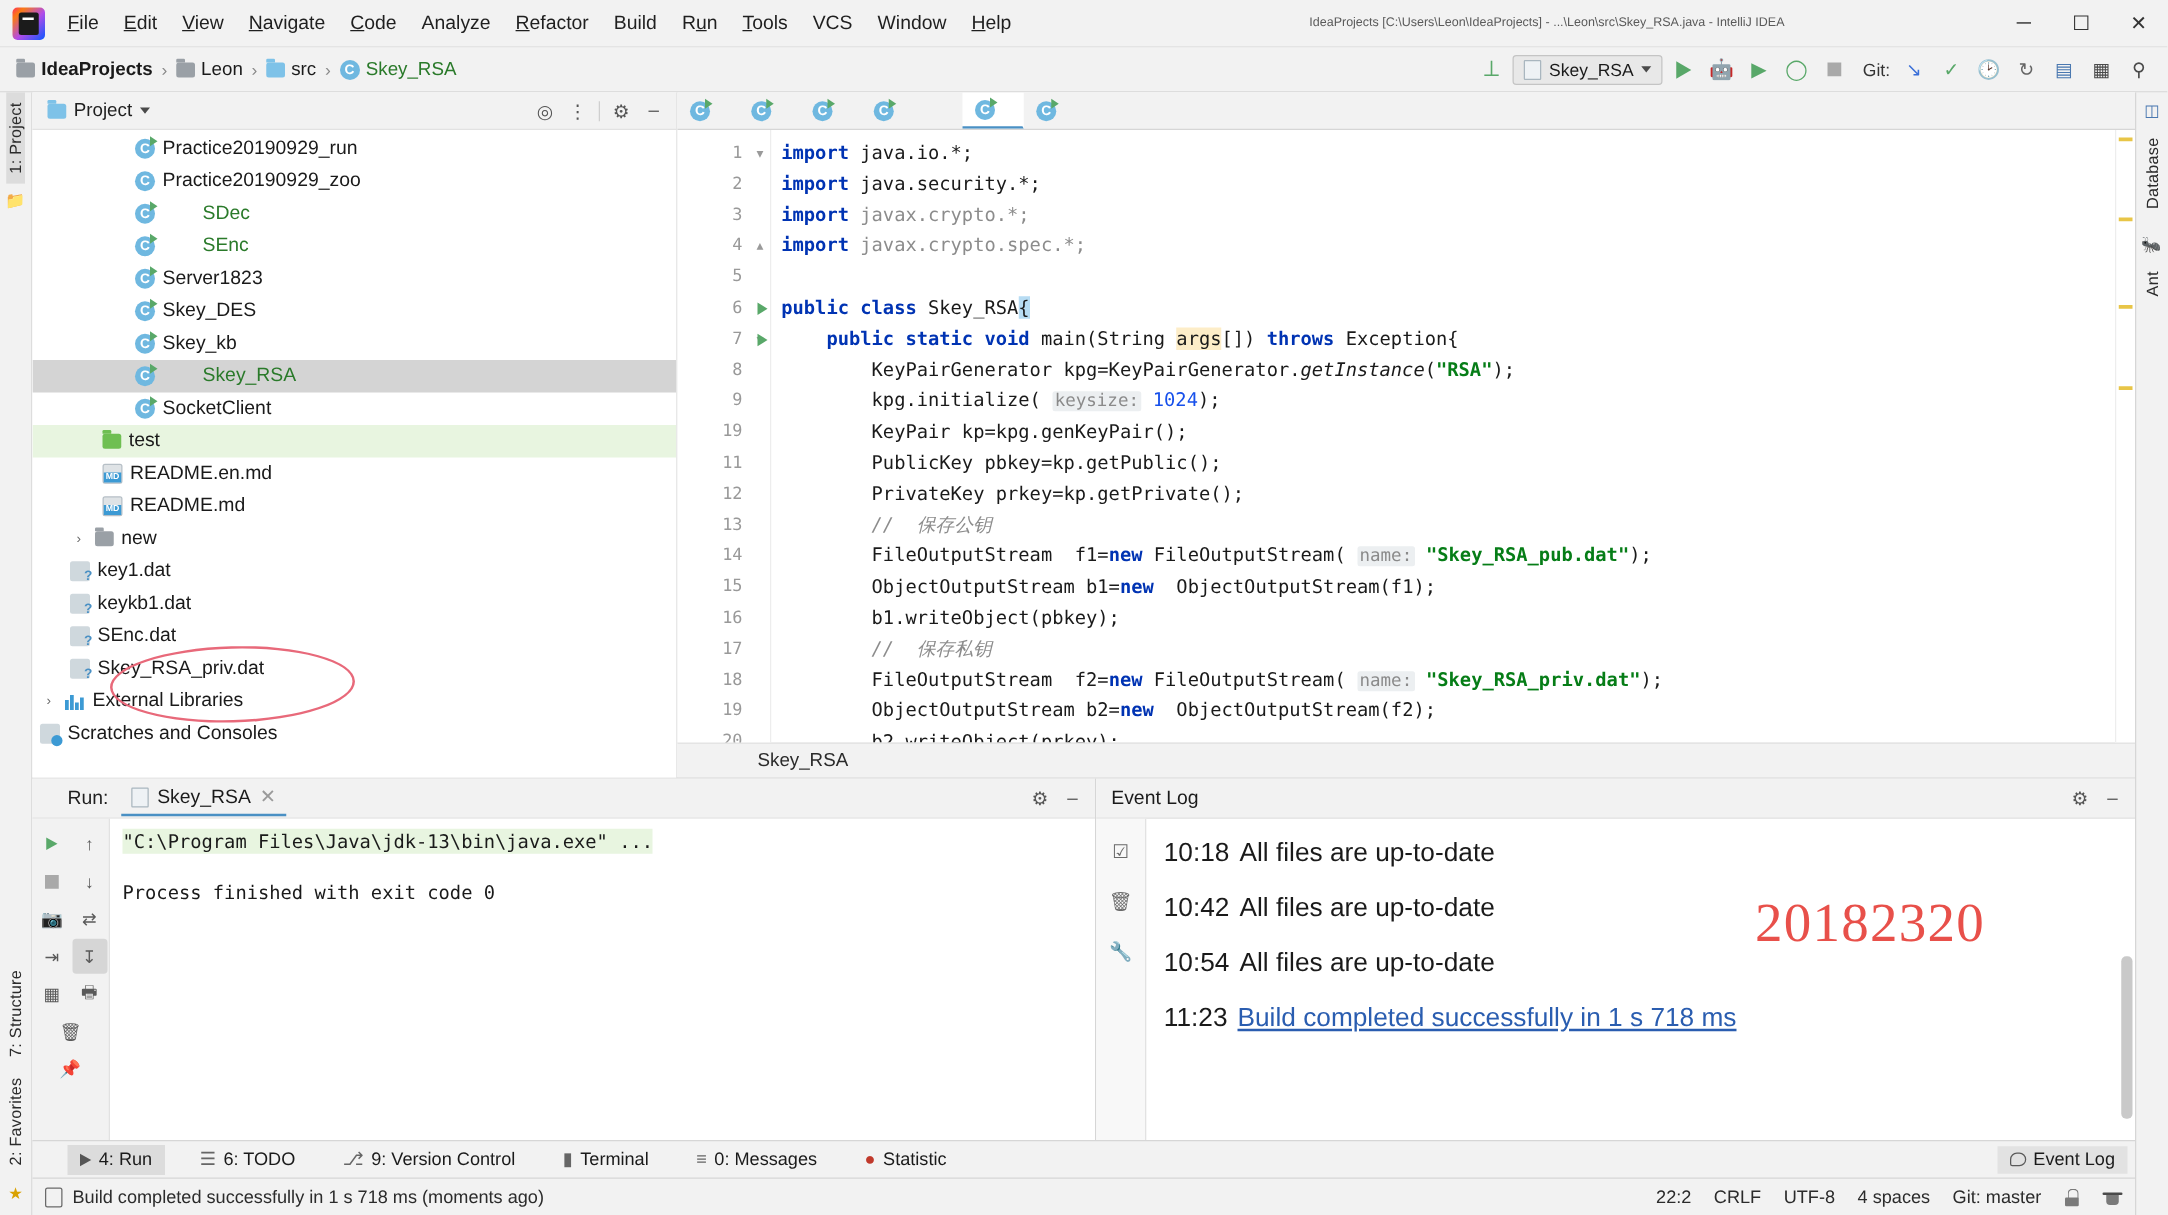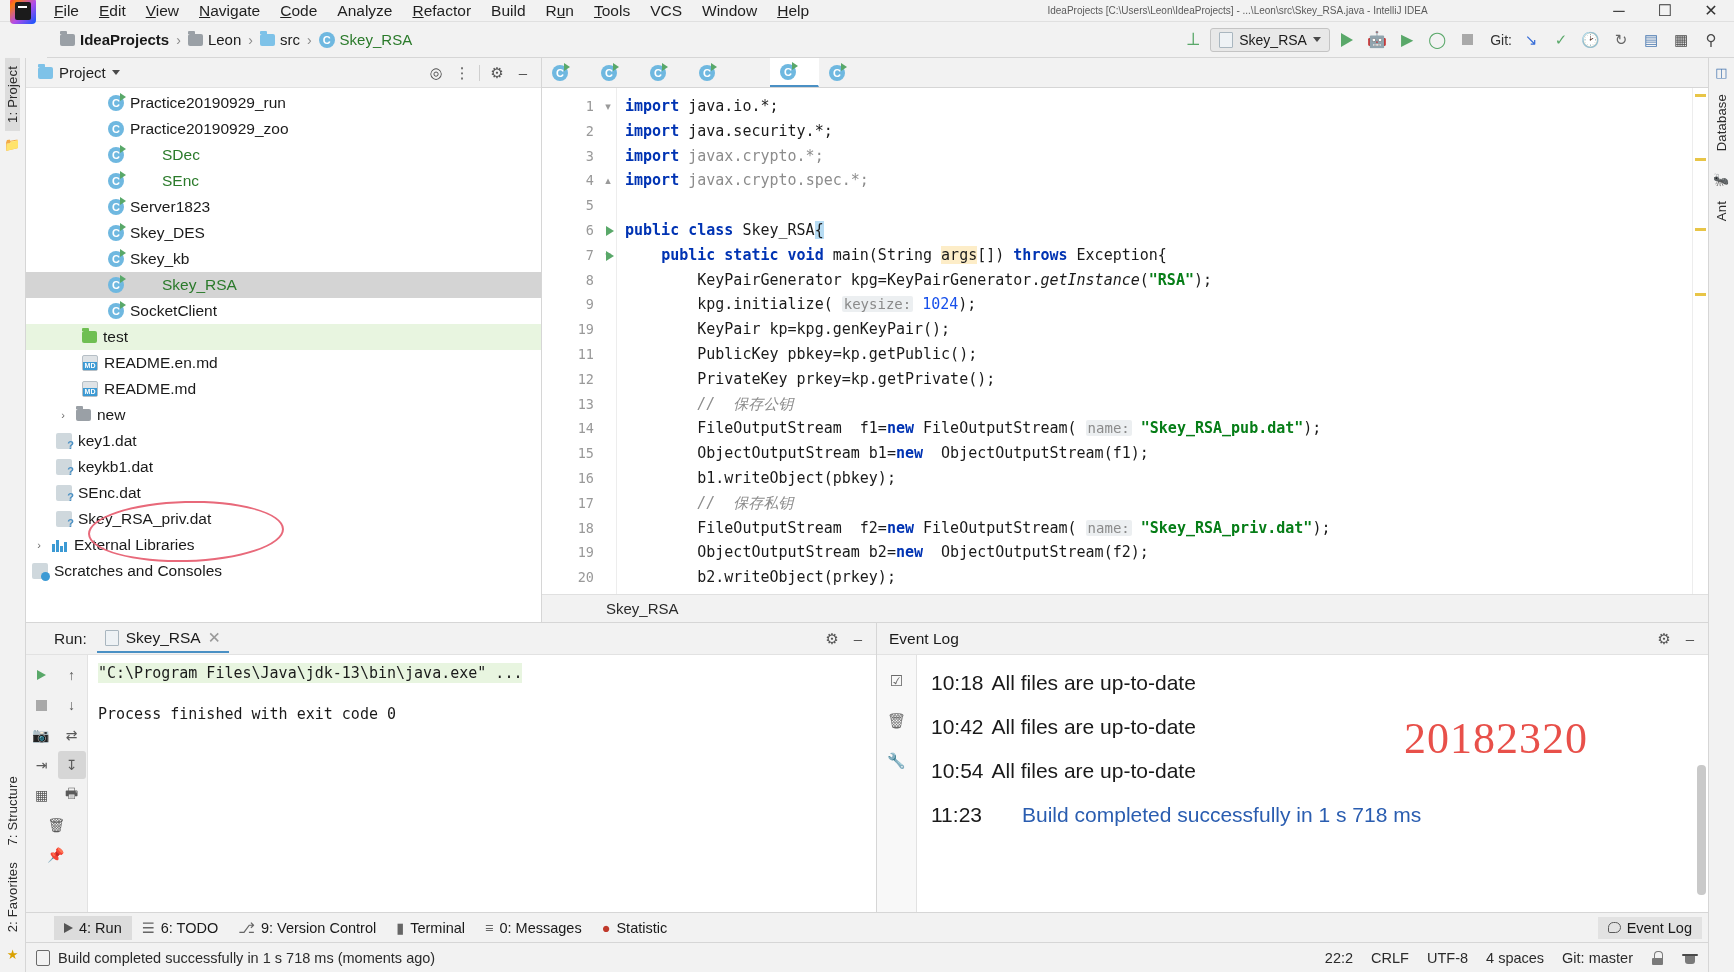--- a/index.html
+++ b/index.html
@@ -9,21 +9,21 @@
     overflow: hidden;
     background: #f2f2f2;
     font-family: "Liberation Sans", sans-serif;
     font-size: 15px;
     color: #1a1a1a;
   }
   #app { position: relative; width: 1734px; height: 972px; display: flex; flex-direction: column; background:#f2f2f2; }
 
   
   .titlebar {
-    height: 22px; display: flex; align-items: center;
+    height: 38px; display: flex; align-items: center;
     background: #f2f2f2; border-bottom: 1px solid #e0e0e0;
     flex: none;
   }
   .ij-logo {
     width: 26px; height: 26px; margin: 0 8px 0 10px;
     border-radius: 4px; flex: none; position: relative;
     background: linear-gradient(135deg,#fe315d 0%,#f97a12 18%,#b24ce8 55%,#0b57ff 100%);
   }
   .ij-logo::after {
     content:""; position:absolute; left:5px; top:4px; width:16px; height:18px;
@@ -47,21 +47,20 @@
   .win-btn {
     width: 46px; height: 38px; display: flex; align-items: center; justify-content: center;
     color: #333; font-size: 16px;
   }
 
   
   .navbar {
     height: 36px; display: flex; align-items: center;
     background: #f2f2f2; border-bottom: 1px solid #d6d6d6; padding-left: 10px;
     flex: none;
-    margin-left: 47px;
   }
   .breadcrumb { display: flex; align-items: center; gap: 2px; font-size: 15px; }
   .crumb { display: flex; align-items: center; gap: 5px; padding: 1px 3px; cursor: default; }
   .crumb-sep { color: #8a8a8a; font-size: 14px; padding: 0 2px; }
   .crumb.strong { font-weight: bold; }
   .crumb.green { color: #2a7a2a; }
   .icon-folder { width:15px; height:12px; background:#9aa0a6; border-radius:2px; position:relative; flex:none;}
   .icon-folder::before{content:"";position:absolute;left:0;top:-3px;width:7px;height:3px;background:#9aa0a6;border-radius:1px 1px 0 0;}
   .icon-folder.blue{background:#7ec2e8;} .icon-folder.blue::before{background:#7ec2e8;}
   .icon-folder.green{background:#6fbf52;} .icon-folder.green::before{background:#6fbf52;}
@@ -237,30 +236,30 @@
     height:32px; display:flex;align-items:center;gap:8px;padding:0 6px 0 12px;
     background:#f2f2f2;border-bottom:1px solid #e2e2e2;flex:none;
   }
   .ev-title{font-size:15.5px;}
   .ev-body{flex:1;display:flex;min-height:0;position:relative;}
   .ev-toolbar{width:40px;flex:none;background:#f8f8f8;border-right:1px solid #e2e2e2;display:flex;flex-direction:column;align-items:center;padding-top:14px;gap:16px;}
   .ev-ico{width:24px;height:24px;display:flex;align-items:center;justify-content:center;font-size:15px;color:#6a6a6a;}
   .ev-list{flex:1;padding:6px 0 0 14px;overflow:hidden;position:relative;min-width:0;}
   .ev-item{font-size:21px;padding:10px 0 10px 0;color:#1a1a1a;white-space:nowrap;}
   .ev-time{margin-right:8px;}
-  .ev-link{color:#2a5db0;cursor:pointer;margin-left:32px;}
+  .ev-link{color:#2a5db0;text-decoration:underline;cursor:pointer;}
   .watermark{
     position:absolute; right:120px; top:58px; color:#e8504a;
     font-family:"Liberation Serif", serif; font-size:44px; letter-spacing:1px;
   }
   .ev-scroll{position:absolute;right:2px;top:110px;width:9px;height:130px;background:#c9c9c9;border-radius:4px;}
 
   
   .toolwin-bar {
-    height:30px; display:flex; align-items:center; gap:0; padding-left:28px;
+    height:30px; display:flex; align-items:center; gap:18px; padding-left:28px;
     background:#f2f2f2; border-top:1px solid #d6d6d6; flex:none; font-size:14.5px;
   }
   .twb-item{display:flex;align-items:center;gap:6px;padding:4px 10px;cursor:default;}
   .twb-item.active{background:#dcdcdc;}
   .twb-right{margin-left:auto;display:flex;align-items:center;padding-right:6px;}
 
   .statusbar {
     height:30px; display:flex;align-items:center;gap:8px;padding:0 10px;
     background:#f2f2f2;border-top:1px solid #d6d6d6;flex:none;font-size:14.5px;color:#2b2b2b;
   }

